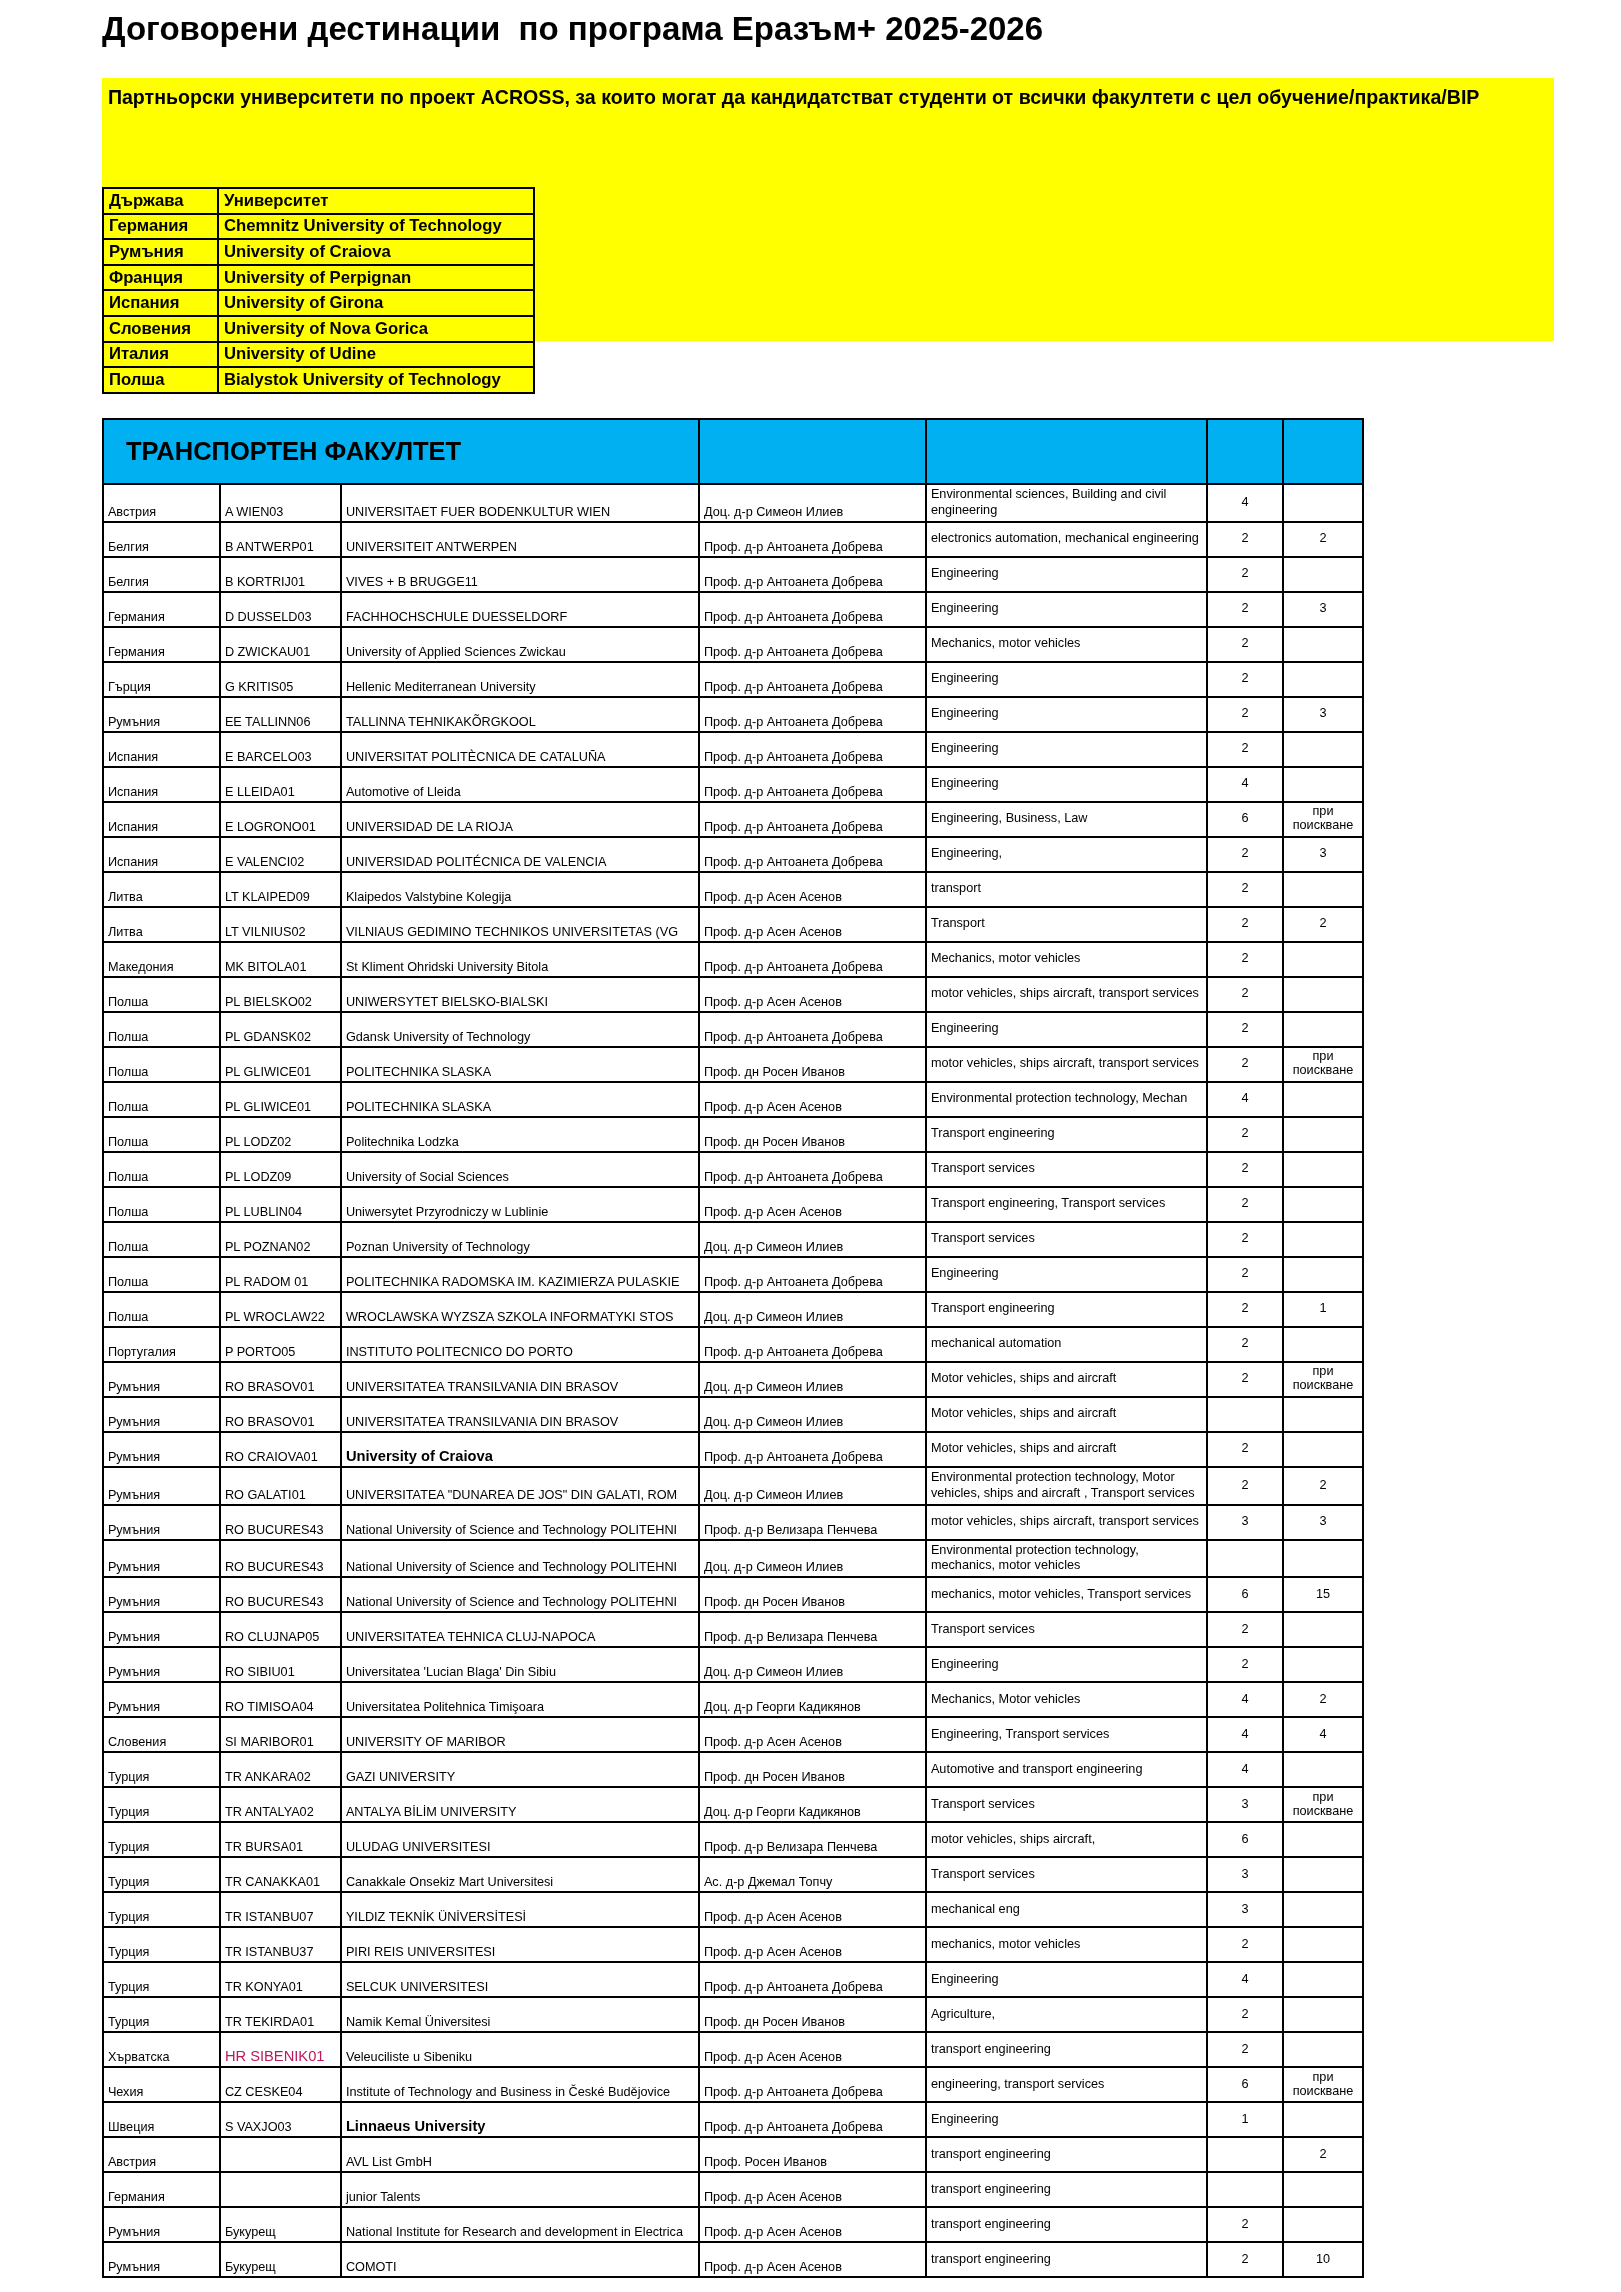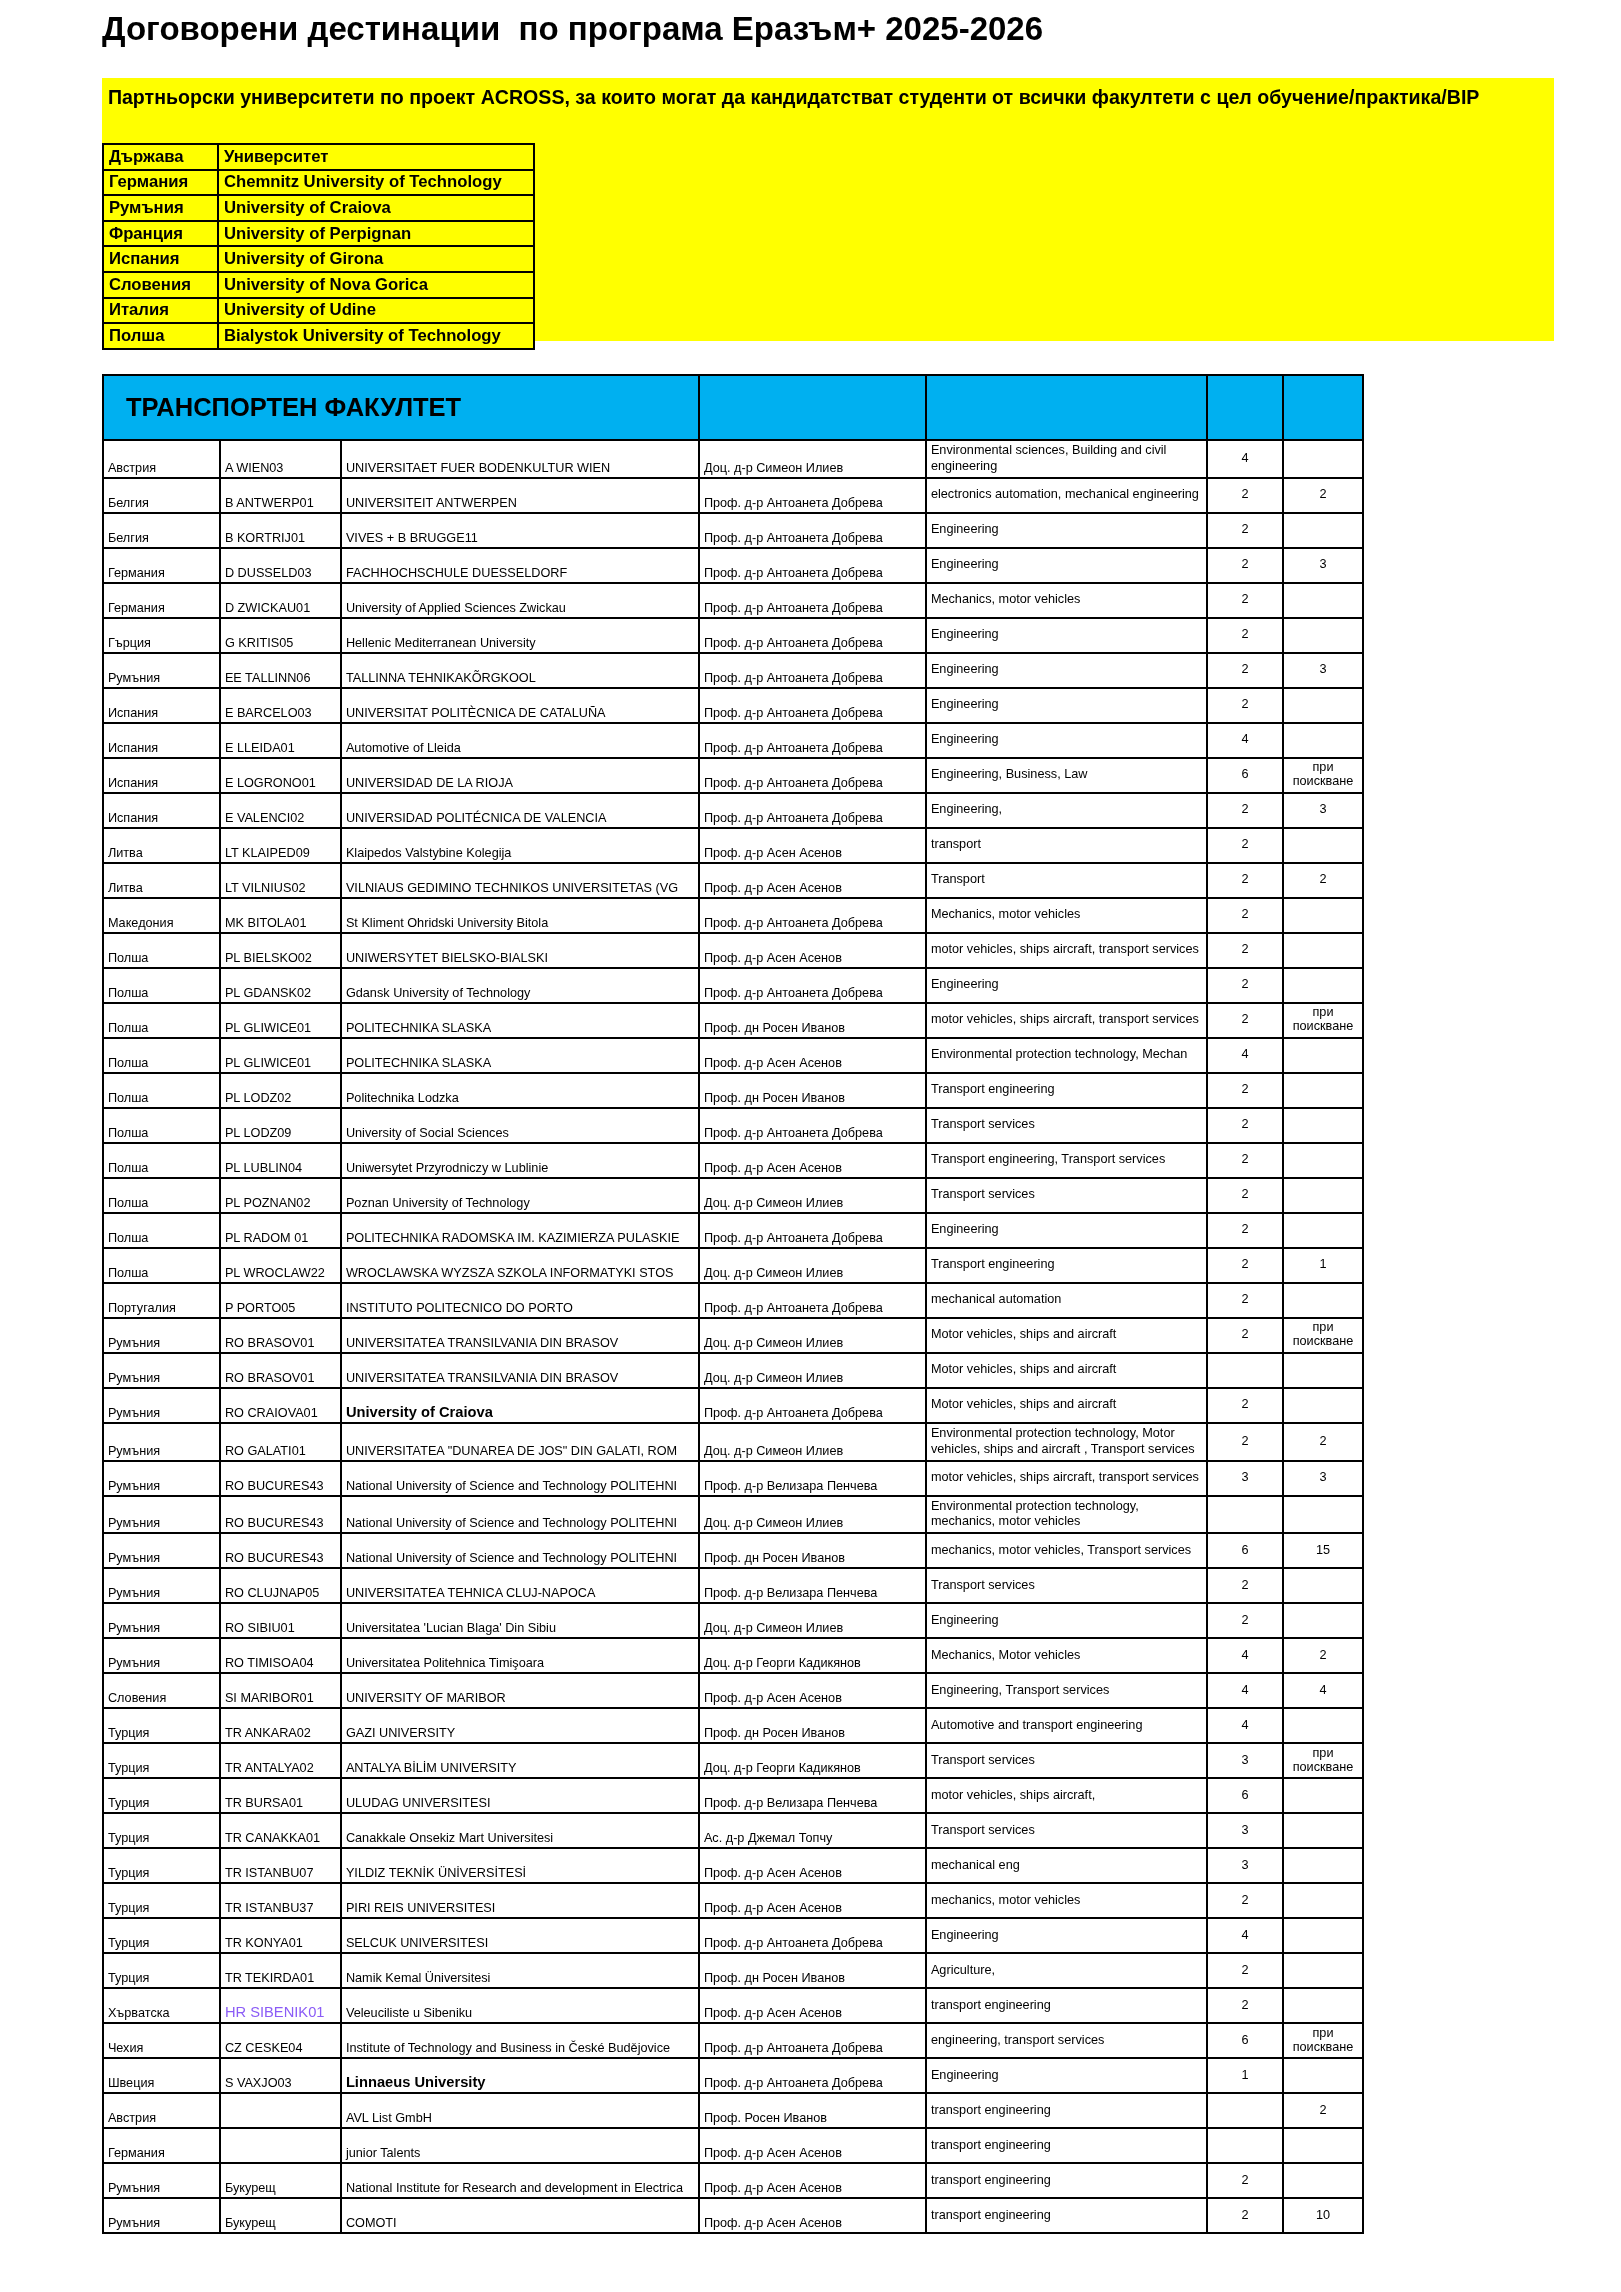--- a/index.html
+++ b/index.html
@@ -11,21 +11,21 @@
     position:absolute;left:102px;top:9.8px;
     font-size:33px;font-weight:bold;white-space:pre;
   }
   .yellow-block{
     position:absolute;left:102px;top:78px;width:1452px;height:263px;
     background:#FFFF00;
   }
   .banner-text{
     padding:7.8px 5.9px 0 5.9px;font-size:19.6px;font-weight:bold;white-space:nowrap;overflow:hidden;
   }
-  table{border-collapse:collapse;table-layout:fixed;}
+  table{border-collapse:collapse;table-layout:fixed;margin-top:44px;}
   
   .partner-table{
     position:absolute;left:0;top:65px;width:430px;
     border:2.9px solid #000;background:#FFFF00;
   }
   .partner-table td,.partner-table th{
     border:2px solid #000;font-size:16.7px;font-weight:bold;text-align:left;
     padding:1px 4.9px;height:21.6px;white-space:nowrap;overflow:hidden;vertical-align:middle;
   }
   
@@ -40,21 +40,21 @@
   .faculty-table tr.head td{
     background:#00B0F0;height:59px;vertical-align:middle;
   }
   .faculty-table tr.head td.ft-title{
     font-size:25.5px;font-weight:bold;padding-left:22px;white-space:nowrap;
   }
   td.c-country,td.c-code,td.c-univ,td.c-coord{white-space:nowrap;}
   td.c-fields{white-space:normal;vertical-align:middle;line-height:1.25;}
   td.c-num{ text-align:center;vertical-align:middle;white-space:normal;line-height:1.1;}
   td.c-univ.ubold{font-weight:bold;font-size:14.7px;}
-  td.c-code.muted{color:#8b5cf6;font-size:14.7px;}
+  td.c-code.muted{color:#be185d;font-size:14.7px;}
 </style>
 </head>
 <body>
 
 <div class="page-title">Договорени дестинации  по програма Еразъм+ 2025-2026</div>
 
 <div class="yellow-block">
   <div class="banner-text">Партньорски университети по проект ACROSS, за които могат да кандидатстват студенти от всички факултети с цел обучение/практика/BIP</div>
 
   <table class="partner-table">

